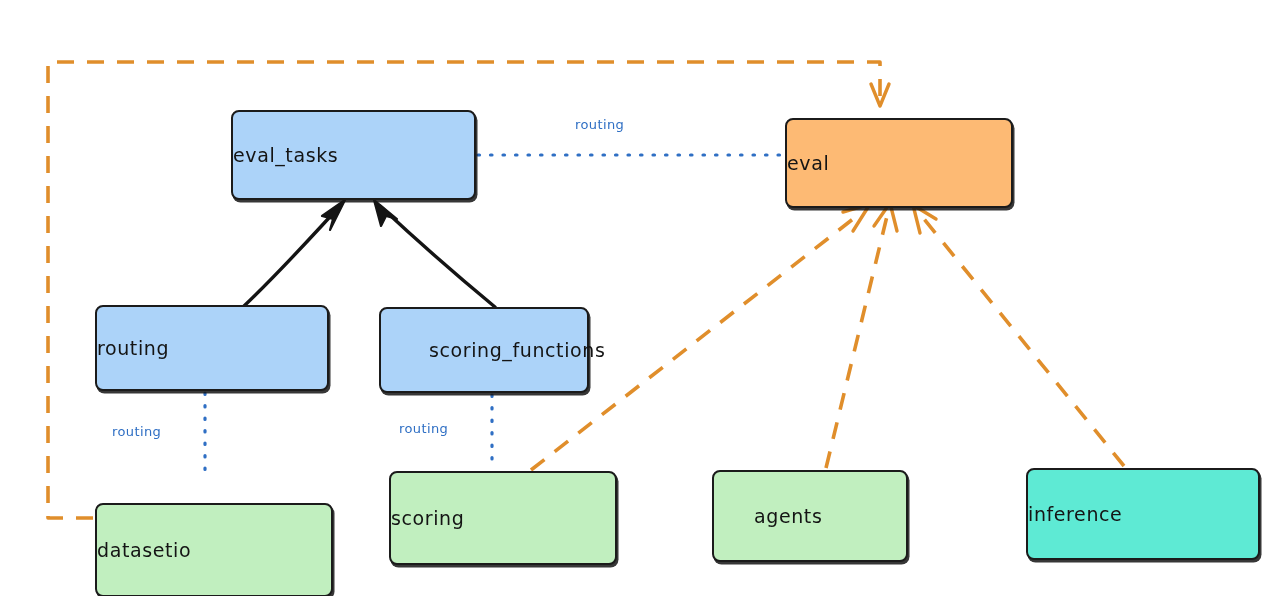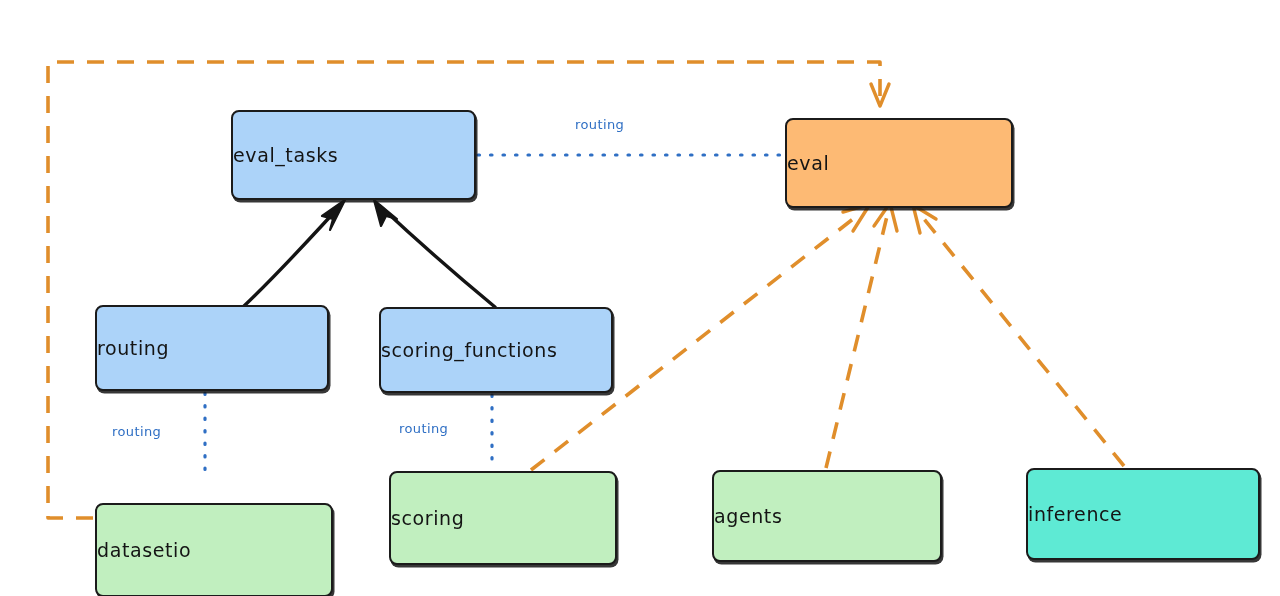--- a/index.html
+++ b/index.html
@@ -103,33 +103,33 @@
   </div>
 
   <div class="node" style="left:785px; top:110px; width:228px; height:90px; background:#fdba74;margin-top:8px;">
     <span class="node-label">eval</span>
   </div>
 
   <div class="node" style="left:95px; top:305px; width:234px; height:86px; background:#ACD3F9;">
     <span class="node-label">routing</span>
   </div>
 
-  <div class="node" style="left:379px; top:307px; width:234px; height:86px; background:#ACD3F9;">
+  <div class="node" style="left:379px; top:307px; width:210px; height:86px; background:#ACD3F9;padding-left:48px;">
     <span class="node-label">scoring_functions</span>
   </div>
 
   <div class="node" style="left:95px; top:474px; width:238px; height:94px; background:#C1EFBF;margin-top:29px;">
     <span class="node-label">datasetio</span>
   </div>
 
   <div class="node" style="left:389px; top:471px; width:228px; height:94px; background:#C1EFBF;">
     <span class="node-label">scoring</span>
   </div>
 
-  <div class="node" style="left:712px; top:470px; width:230px; height:92px; background:#C1EFBF;">
+  <div class="node" style="left:712px; top:470px; width:196px; height:92px; background:#C1EFBF;padding-left:40px;">
     <span class="node-label">agents</span>
   </div>
 
   <div class="node" style="left:1026px; top:468px; width:234px; height:92px; background:#5eead4;">
     <span class="node-label">inference</span>
   </div>
 
   <div class="edge-label" style="left:575px; top:117px;">routing</div>
 
   <div class="edge-label" style="left:112px; top:424px;">routing</div>

